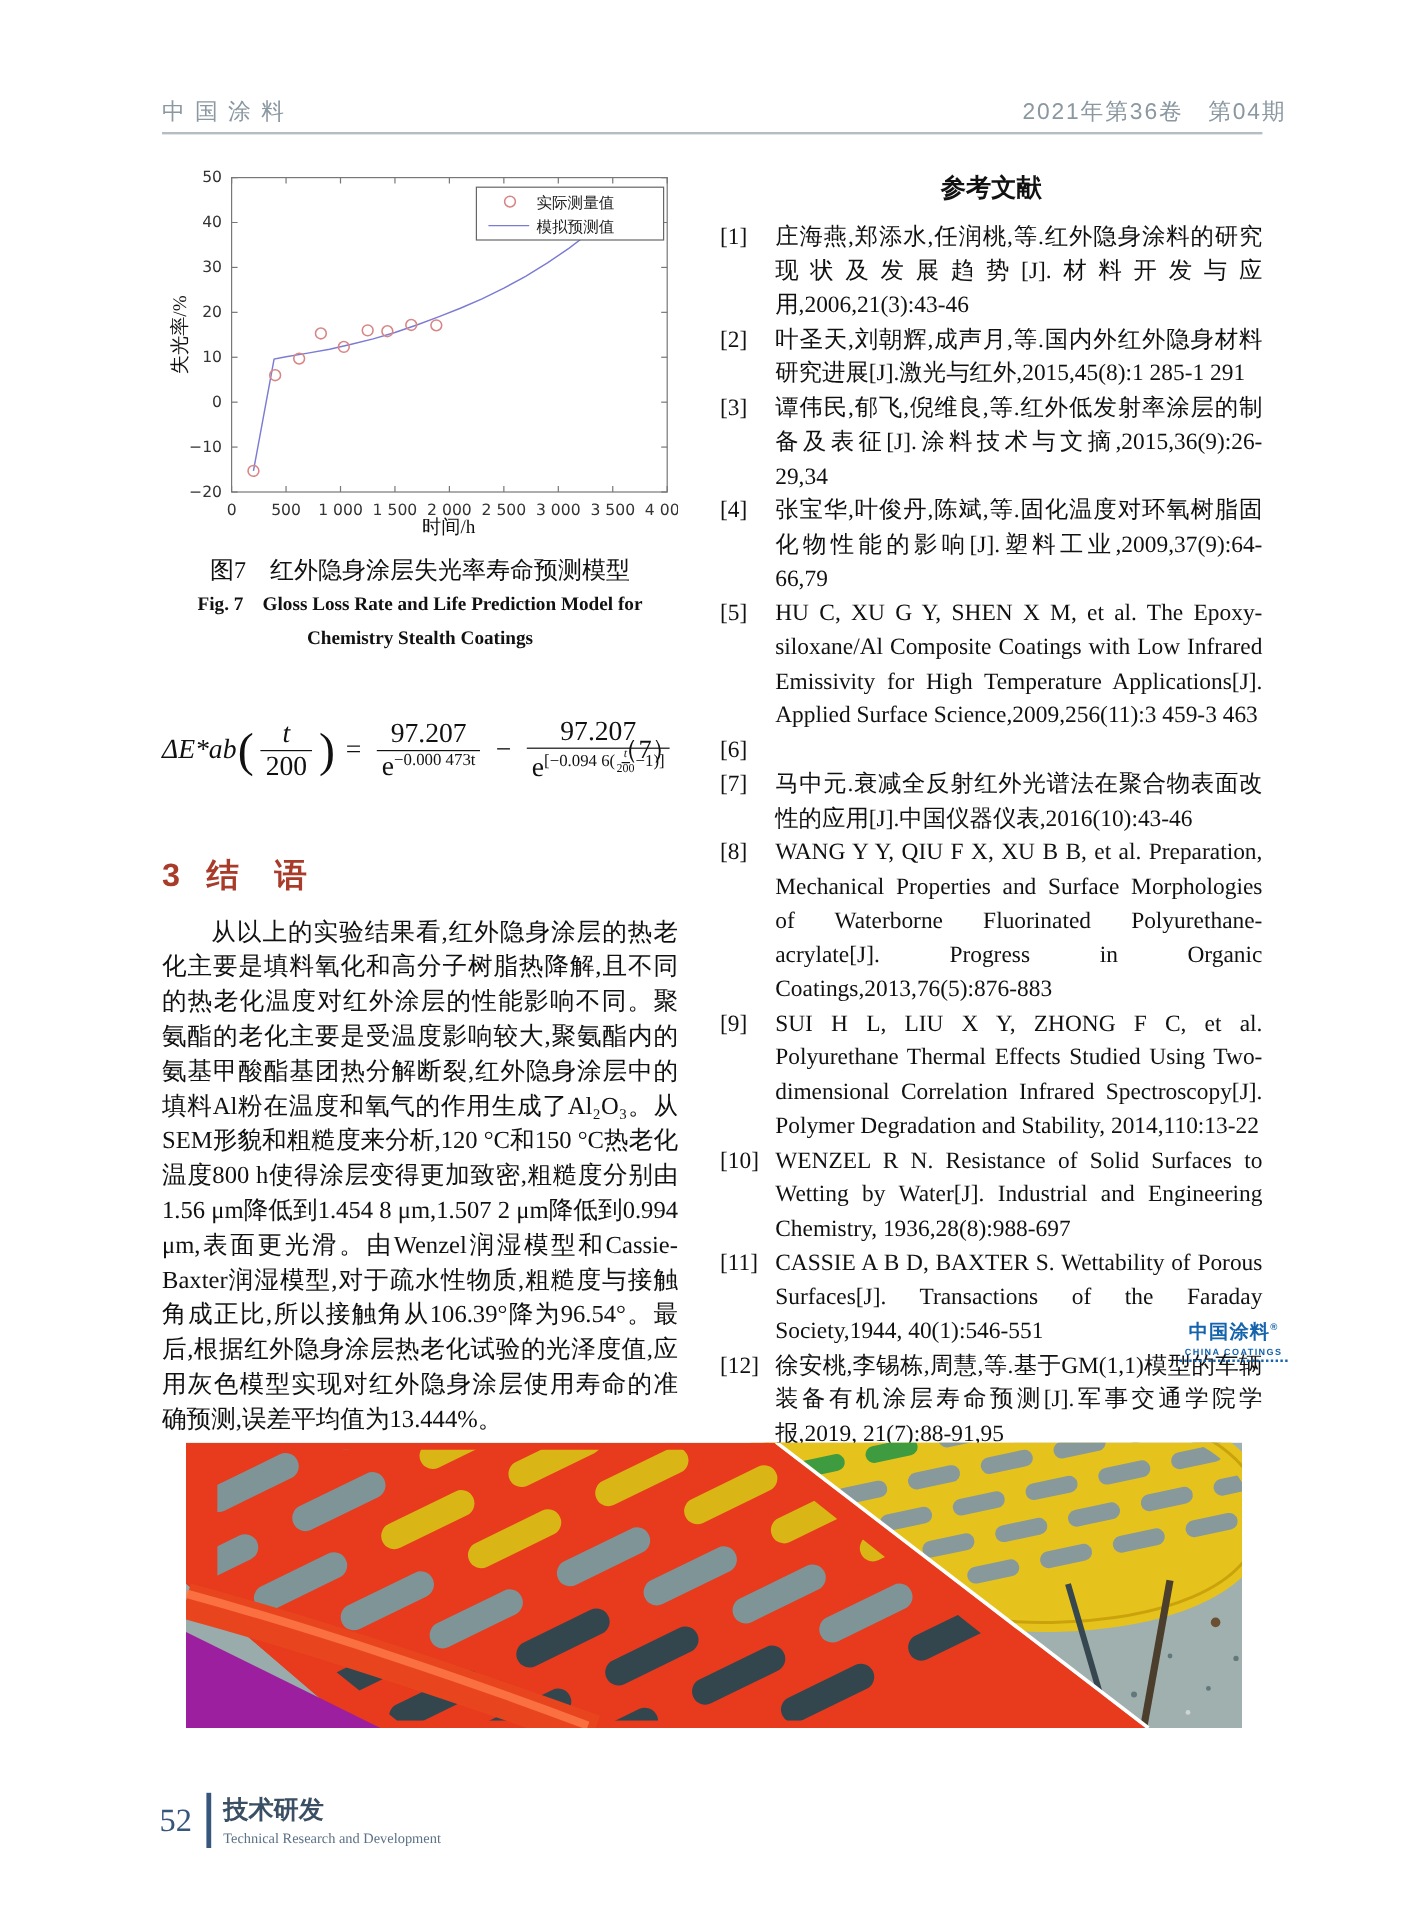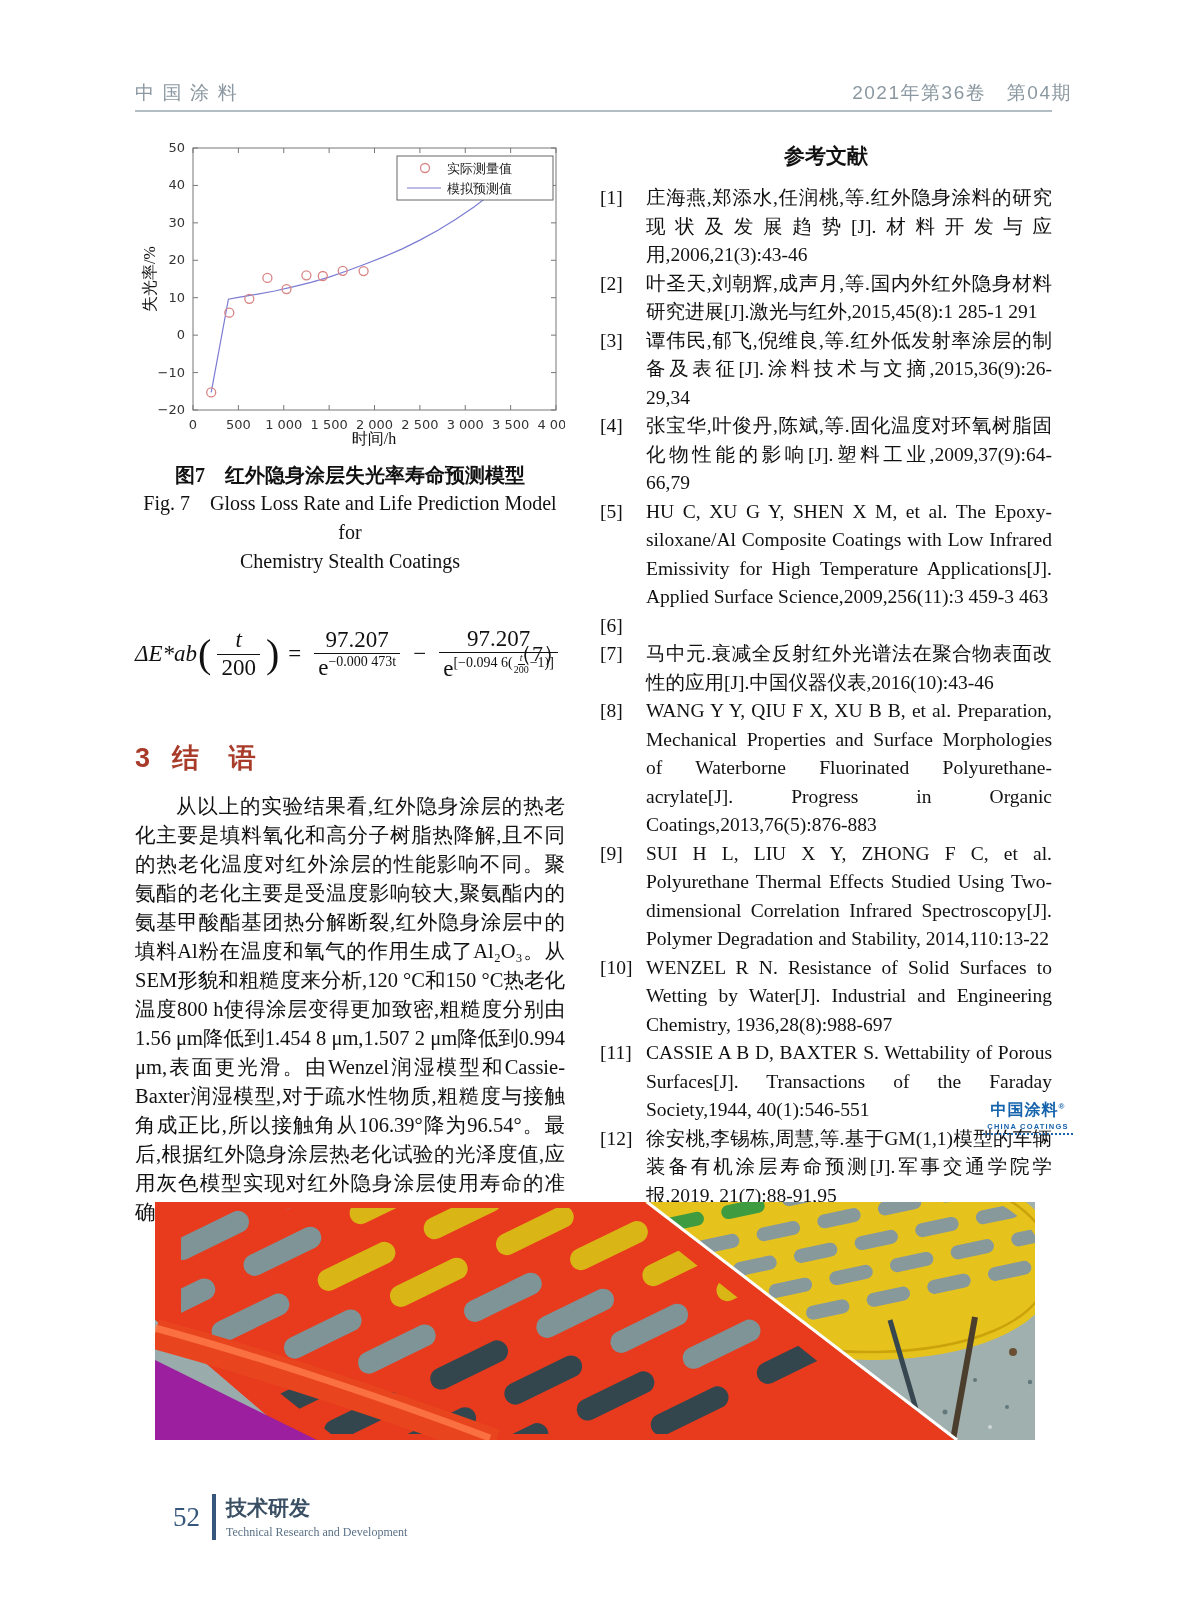--- a/index.html
+++ b/index.html
@@ -17,22 +17,22 @@
   .col-left{position:absolute;left:135px;top:136px;width:430px;}
   .col-right{position:absolute;left:600px;top:142px;width:452px;}
 
   
   .chart-wrap svg{display:block;}
   .tick{font:13px "DejaVu Sans",sans-serif;fill:#333;}
   .leg{font:13px "Liberation Serif",serif;fill:#222;}
   .axlab{font:16px "Liberation Serif",serif;fill:#111;}
 
   
-  .caption-cn{margin-top:8px;text-align:center;font-weight:bold;font-size:20px;}
-  .caption-en{text-align:center;font-weight:normal;font-size:20px;line-height:29px;}
+  .caption-cn{margin-top:8px;text-align:center;font-weight:normal;font-size:20px;}
+  .caption-en{text-align:center;font-weight:bold;font-size:16px;line-height:29px;}
 
   
   .equation{position:relative;margin-top:36px;height:84px;display:flex;align-items:center;font-size:23px;}
   .eq-main{display:flex;align-items:center;}
   .it{font-style:italic;}
   .bigp{font-size:40px;font-weight:400;line-height:0;padding:0 1px;}
   .frac{display:inline-flex;flex-direction:column;align-items:center;vertical-align:middle;margin:0 5px;line-height:1.15;}
   .frac .top{border-bottom:1.6px solid #111;align-self:stretch;text-align:center;padding:0 7px;}
   .frac .bot{padding:0 4px;}
   sup.exp{font-size:14px;}
@@ -59,21 +59,21 @@
         font-family:"Liberation Sans","DejaVu Sans",sans-serif;}
   .logo-cn{font-weight:bold;font-size:16px;letter-spacing:1px;}
   .logo-cn sup{font-size:8px;}
   .logo-en{font-size:7.5px;letter-spacing:1.2px;font-weight:bold;margin-top:1px;border-bottom:2px dotted #1563ac;padding-bottom:2px;}
 
   
   .photo{position:absolute;left:155px;top:1202px;width:880px;height:238px;overflow:hidden;}
   .photo svg{display:block;}
 
   
-  .page-footer{position:absolute;left:133px;top:1494px;display:flex;align-items:center;margin-left:40px;}
+  .page-footer{position:absolute;left:133px;top:1494px;display:flex;align-items:center;}
   .page-num{font-size:27px;color:#36567c;}
   .footer-bar{width:4px;height:46px;background:#36567c;margin:0 10px 0 12px;}
   .footer-cn{font-family:"Liberation Sans","DejaVu Sans",sans-serif;font-weight:bold;font-size:21px;color:#3a4f63;}
   .footer-en{font-size:12px;color:#5b7186;margin-top:3px;}
 </style>
 </head>
 <body>
 
 <div class="page">
 

